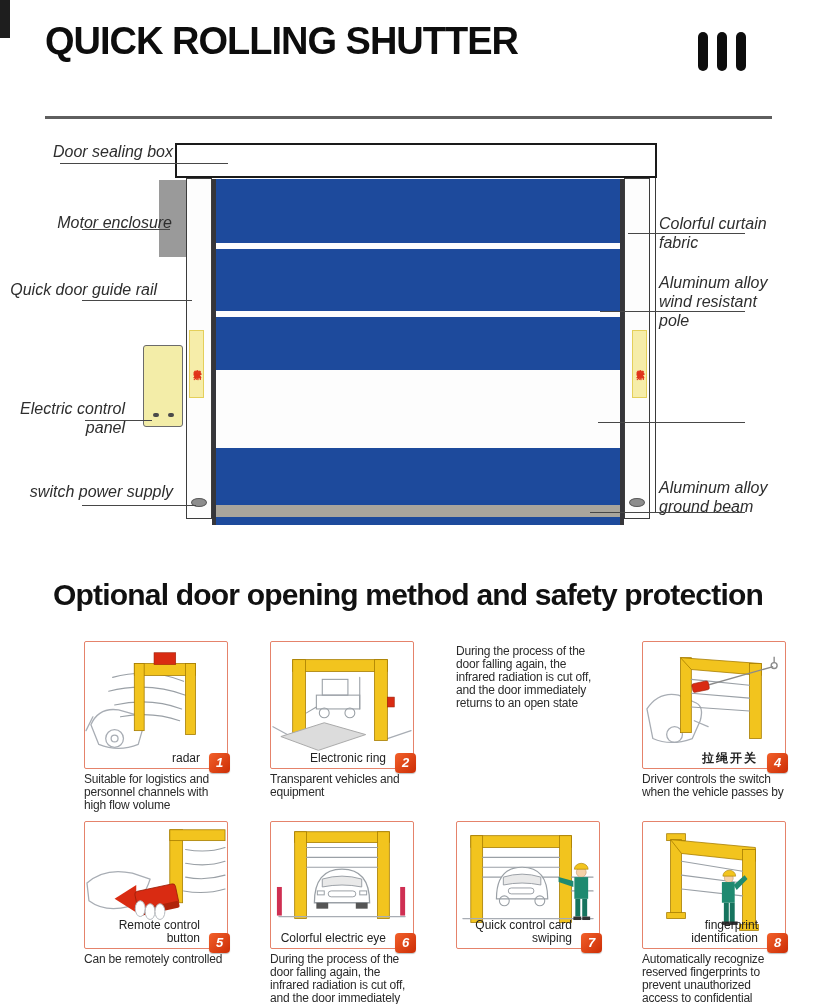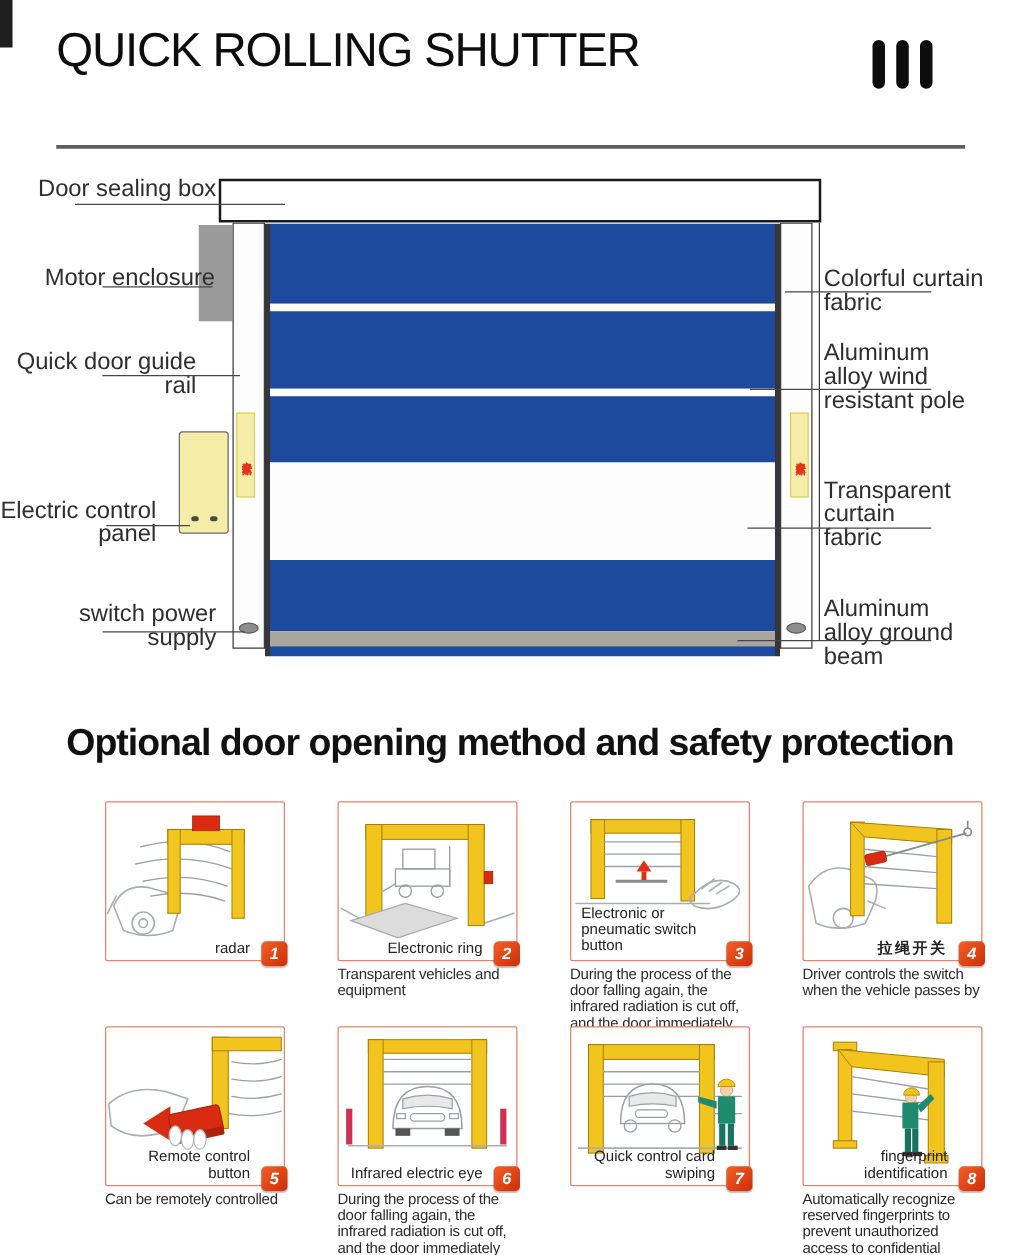--- a/index.html
+++ b/index.html
@@ -2,21 +2,21 @@
 <html><head>
 <meta charset="utf-8">
 <style>
   * { margin:0; padding:0; box-sizing:border-box; }
   html,body { width:816px; height:1004px; background:#fff; overflow:hidden;
     font-family:"Liberation Sans", sans-serif; color:#222; }
   #stage { position:relative; width:816px; height:1004px; background:#fff; }
 
   
   .corner-mark { position:absolute; left:0; top:0; width:10px; height:38px; background:#1e1e1e; }
-  .title { position:absolute; left:45px; top:18px; font-size:38px; font-weight:normal;
+  .title { position:absolute; left:45px; top:18px; font-size:38px; font-weight:bold;
     letter-spacing:-1px; line-height:47px; color:#0d0d0d; }
   .menu-bars { position:absolute; left:698px; top:32px; display:flex; gap:9px; }
   .menu-bars span { display:block; width:10px; height:39px; background:#0d0d0d; border-radius:5px; }
   .title-divider { position:absolute; left:45px; top:116px; width:727px; height:3px; background:#5f5f5f; }
 
   
   .diagram { position:absolute; left:0; top:130px; width:816px; height:445px; }
   .seal-box { position:absolute; left:175px; top:13px; width:482px; height:35px;
     background:#fff; border:2px solid #1a1a1a; }
   .motor { position:absolute; left:159px; top:50px; width:27px; height:77px; background:#9a9a9a; }
@@ -35,21 +35,21 @@
     letter-spacing:1px; color:#e0341b; font-weight:bold; }
   .oval-btn { position:absolute; top:368px; width:16px; height:9px; background:#8d8d8d;
     border:1px solid #5a5a5a; border-radius:50%; }
   .oval-btn.left { left:191px; } .oval-btn.right { left:629px; }
   .ctrl-panel { position:absolute; left:143px; top:215px; width:40px; height:82px;
     background:#f3eda8; border:1.5px solid #6b6b6b; border-radius:3px; }
   .ctrl-panel i { position:absolute; bottom:9px; width:6px; height:4px; background:#4a4a4a; border-radius:2px; }
   .ctrl-panel i:first-child { left:9px; } .ctrl-panel i:last-child { left:24px; }
   .vconn { position:absolute; left:655px; top:48px; width:0; height:334px; border-left:1.5px solid #3a3a3a; }
   .lead { position:absolute; height:0; border-top:1.5px solid #474747; }
-  .lbl { position:absolute; font-size:19px; color:#2e2e2e; line-height:19px; }
+  .lbl { position:absolute; font-size:16px; color:#2e2e2e; line-height:19px;font-style:italic; }
   .lbl-l { text-align:right; }
 </style>
 </head>
 <body>
 
 <style>
   
   .section-heading { position:absolute; left:0; top:578px; width:816px; text-align:center;
     font-size:30px; font-weight:bold; letter-spacing:-0.8px; color:#111; }
 
@@ -128,21 +128,20 @@
     <div class="lbl lbl-l" style="left:0px;  top:269px; width:125px;">Electric control panel</div>
     <div class="lbl lbl-l" style="left:20px; top:352px; width:153px;">switch power supply</div>
     <div class="lead" style="left:60px; top:33px;  width:168px;"></div>
     <div class="lead" style="left:82px; top:99px;  width:88px;"></div>
     <div class="lead" style="left:82px; top:170px; width:110px;"></div>
     <div class="lead" style="left:85px; top:290px; width:67px;"></div>
     <div class="lead" style="left:82px; top:375px; width:114px;"></div>
 
     <div class="lbl" style="left:659px; top:84px;  width:140px;">Colorful curtain fabric</div>
     <div class="lbl" style="left:659px; top:143px; width:125px;">Aluminum alloy wind resistant pole</div>
-    <div class="lbl" style="left:659px; top:253px; width:105px;">Transparent curtain fabric</div>
     <div class="lbl" style="left:659px; top:348px; width:115px;">Aluminum alloy ground beam</div>
     <div class="lead" style="left:628px; top:103px; width:117px;"></div>
     <div class="lead" style="left:600px; top:181px; width:145px;"></div>
     <div class="lead" style="left:598px; top:292px; width:147px;"></div>
     <div class="lead" style="left:590px; top:382px; width:155px;"></div>
   </div>
 
   <div class="section-heading">Optional door opening method and safety protection</div>
 
   <div class="cards-row row1">
@@ -159,20 +158,21 @@
           <path class="sk2" d="M30 58 Q66 50 98 62"></path>
             <path class="sk2" d="M36 70 Q68 64 96 74"></path>
           <rect class="yl" x="50" y="16" width="62" height="12"></rect>
           <rect class="yl" x="50" y="16" width="10" height="68"></rect>
           <rect class="yl" x="102" y="16" width="10" height="72"></rect>
           <rect class="rd" x="70" y="5" width="22" height="12"></rect>
         </svg>
         <div class="card-label">radar</div>
         <div class="card-badge">1</div>
       </div>
+      <div class="card-caption">Suitable for logistics and personnel channels with high flow volume</div>
     </div>
 
     <div class="card">
       <div class="card-box">
         <svg viewBox="0 0 144 116">
           <path class="sk" d="M2 80 L24 92"></path>
             <path class="sk" d="M118 92 L142 84"></path>
           <rect class="yl" x="22" y="12" width="96" height="12"></rect>
           <rect class="yl" x="22" y="12" width="13" height="80"></rect>
           <rect class="yl" x="105" y="12" width="13" height="82"></rect>
@@ -184,36 +184,20 @@
           <polygon points="10,90 54,76 96,88 48,104" fill="#dcdcdc" stroke="#a9a9a9" stroke-width="1"></polygon>
           <rect class="rd" x="118" y="50" width="7" height="10"></rect>
         </svg>
         <div class="card-label">Electronic ring</div>
         <div class="card-badge">2</div>
       </div>
       <div class="card-caption">Transparent vehicles and equipment</div>
     </div>
 
     <div class="card">
-      <div class="card-box">
-        <svg viewBox="0 0 144 116">
-          <rect class="yl" x="16" y="8" width="84" height="11"></rect>
-          <rect class="yl" x="16" y="8" width="11" height="64"></rect>
-          <rect class="yl" x="89" y="8" width="11" height="66"></rect>
-          <path class="sk2" d="M27 26 L89 26 M27 36 L89 36 M27 46 L89 46"></path>
-          <path d="M36 58 L78 58" stroke="#8a8a8a" stroke-width="2.5" fill="none"></path>
-          <polygon points="53,50 59,41 65,50" fill="#e03014"></polygon>
-            <rect x="57" y="50" width="4" height="7" fill="#e03014"></rect>
-          <path class="sk" d="M4 76 L112 76"></path>
-          <path class="sk" d="M100 68 q16 -16 32 -8 q10 6 -2 14 q-16 10 -30 4 q-8 -6 0 -10 z"></path>
-          <path class="sk" d="M106 64 l10 -8 M112 66 l10 -7 M118 68 l10 -6"></path>
-        </svg>
-        <div class="card-label left-align">Electronic or pneumatic switch button</div>
-        <div class="card-badge">3</div>
-      </div>
       <div class="card-caption">During the process of the door falling again, the infrared radiation is cut off, and the door immediately returns to an open state</div>
     </div>
 
     <div class="card">
       <div class="card-box">
         <svg viewBox="0 0 144 116">
           <path class="sk" d="M4 62 Q16 44 36 48 L54 56 Q62 60 58 74 L50 92 Q28 100 10 92 Z"></path>
           <circle class="sk" cx="32" cy="88" r="8"></circle>
             <path class="sk" d="M52 74 L66 80"></path>
           <rect class="yl" x="38" y="10" width="11" height="76"></rect>
@@ -267,21 +251,21 @@
           <path d="M52 52 Q72 46 92 52 L92 60 Q72 56 52 60 Z" fill="#e9e9e9" stroke="#9aa0a6" stroke-width="1"></path>
           <rect x="58" y="64" width="28" height="6" rx="3" fill="none" stroke="#9aa0a6"></rect>
           <rect x="47" y="64" width="7" height="4" fill="none" stroke="#9aa0a6"></rect>
           <rect x="90" y="64" width="7" height="4" fill="none" stroke="#9aa0a6"></rect>
           <rect x="46" y="76" width="12" height="6" fill="#555"></rect>
             <rect x="86" y="76" width="12" height="6" fill="#555"></rect>
           <path class="sk" d="M8 90 L136 90"></path>
           <rect x="6" y="60" width="5" height="29" fill="#cf2f52"></rect>
           <rect x="131" y="60" width="5" height="29" fill="#cf2f52"></rect>
         </svg>
-        <div class="card-label">Infrared electric eye</div>
+        <div class="card-label">Colorful electric eye</div>
         <div class="card-badge">6</div>
       </div>
       <div class="card-caption">During the process of the door falling again, the infrared radiation is cut off, and the door immediately returns to an open state</div>
     </div>
 
     <div class="card">
       <div class="card-box">
         <svg viewBox="0 0 144 116">
           <rect class="yl" x="14" y="8" width="102" height="12"></rect>
           <rect class="yl" x="14" y="8" width="12" height="88"></rect>

